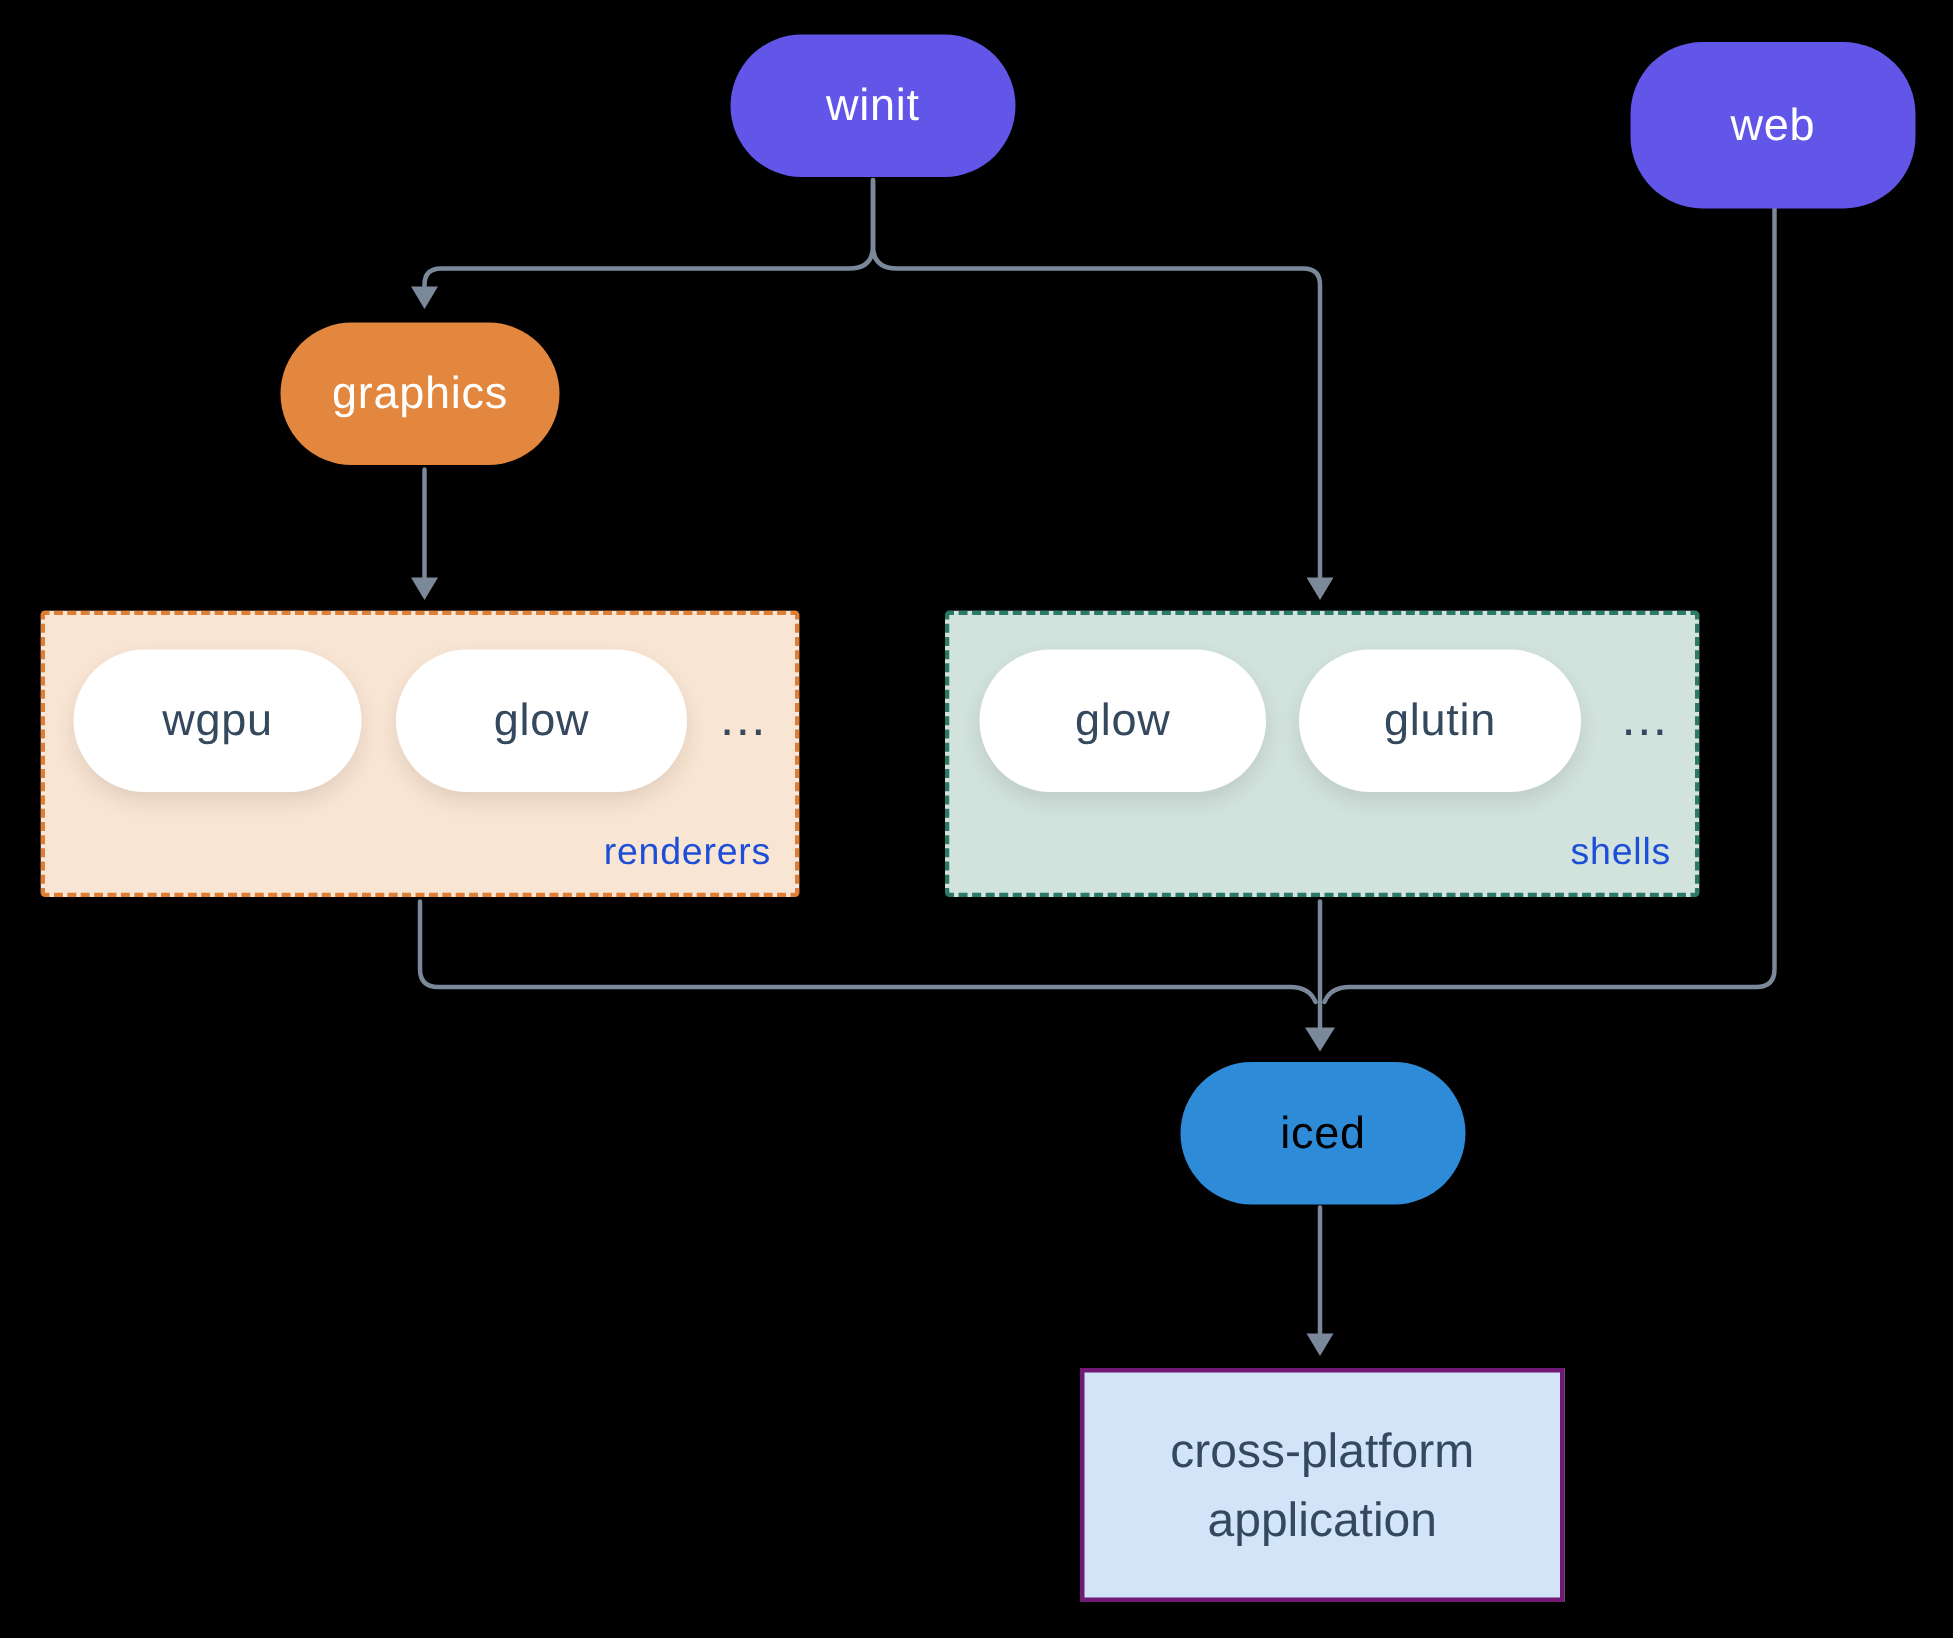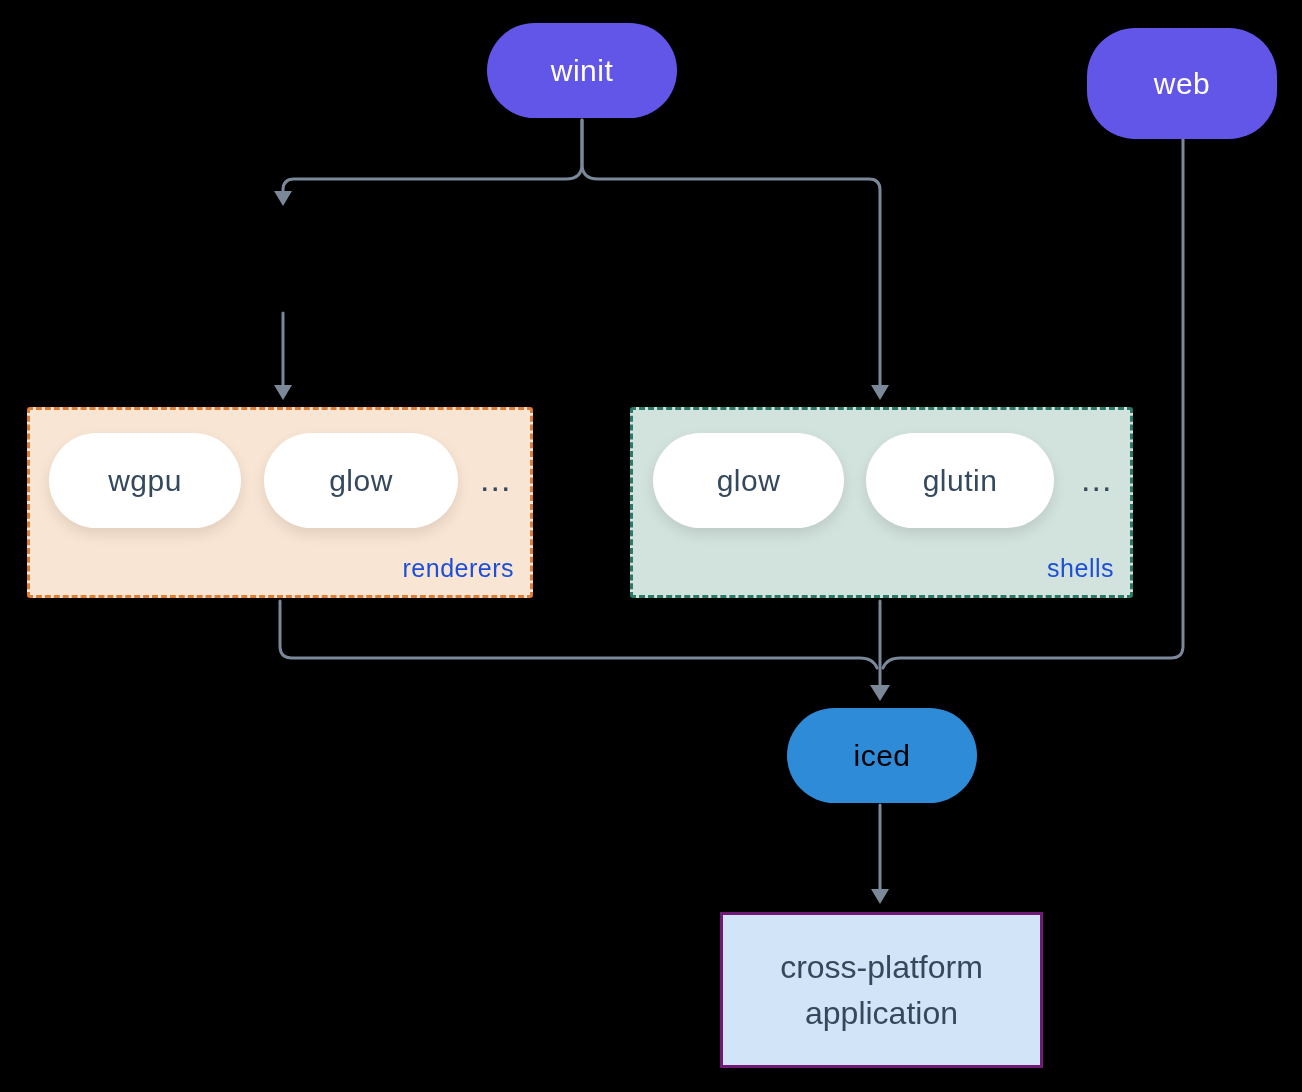--- a/index.html
+++ b/index.html
@@ -115,20 +115,23 @@
   </svg>
 
   <div class="pill pill-purple" style="left:487px; top:23px; width:190px; height:95px;">
     <span>winit</span>
   </div>
 
   <div class="pill pill-purple" style="left:1087px; top:28px; width:190px; height:111px;">
     <span>web</span>
   </div>
 
+  <div class="pill pill-orange" style="left:187px; top:215px; width:186px; height:95px;">
+    <span>graphics</span>
+  </div>
 
   <div class="group group-renderers">
     <div class="pill pill-white" style="left:19px; top:23px; width:192px;">
       <span>wgpu</span>
     </div>
     <div class="pill pill-white" style="left:234px; top:23px; width:194px;">
       <span>glow</span>
     </div>
     <span class="ellipsis" style="left:450px; top:50px;">...</span>
     <span class="group-label">renderers</span>

